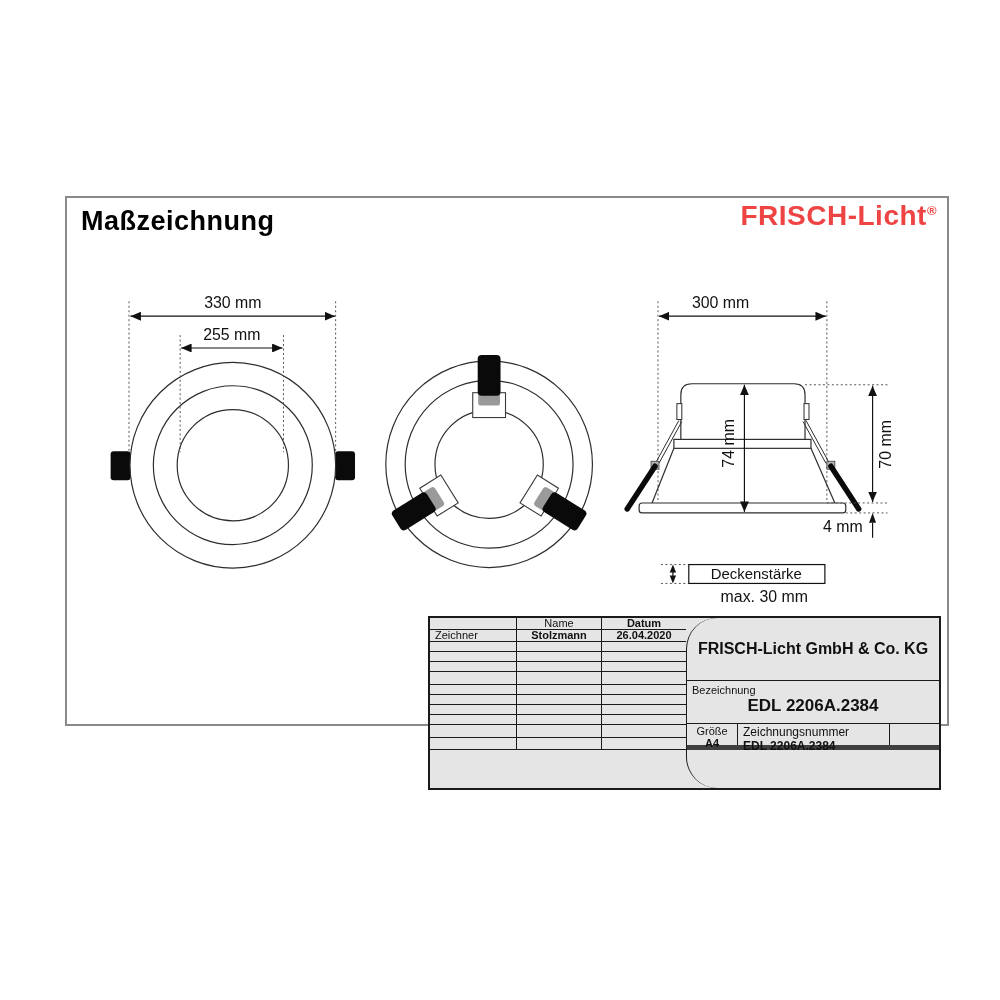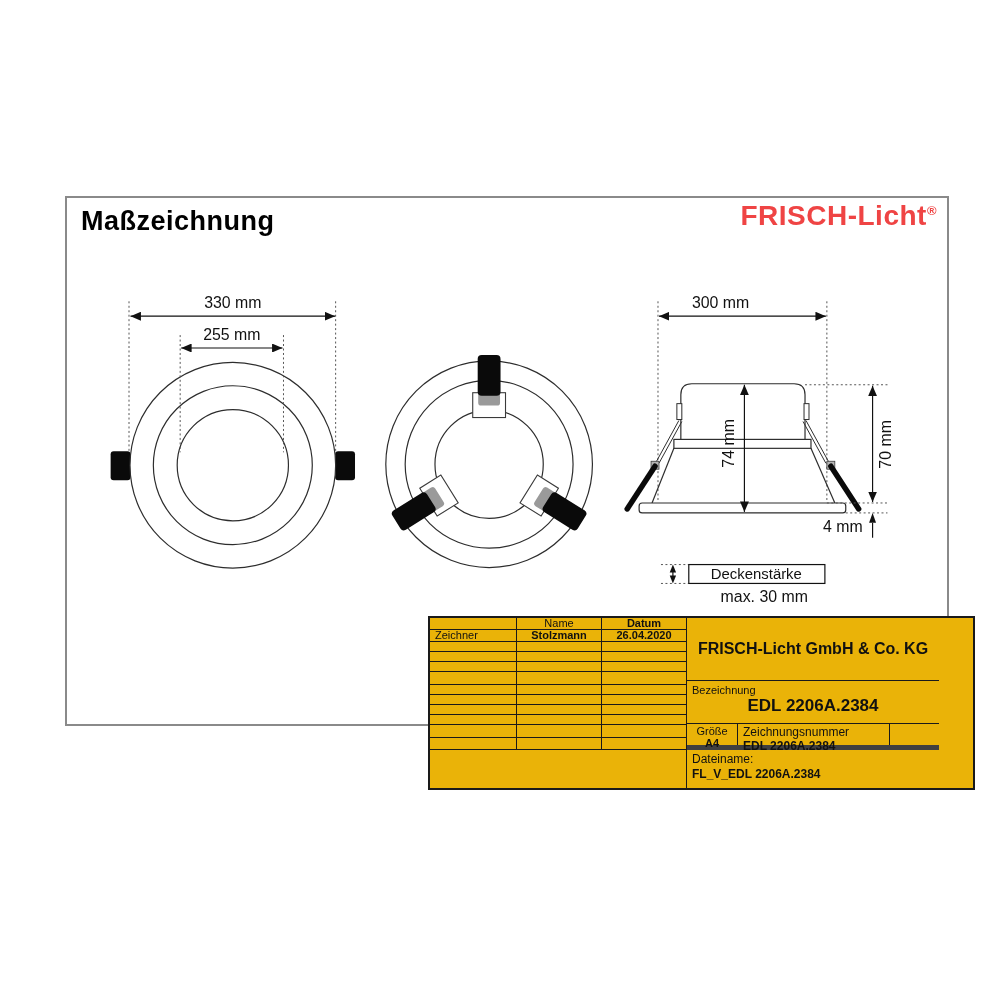--- a/index.html
+++ b/index.html
@@ -7,29 +7,29 @@
   .page{position:absolute;left:65px;top:196px;width:884px;height:530px;border:2px solid #8a8a8a;box-sizing:border-box;background:#fff;}
   .page-title{position:absolute;left:14px;top:8px;font-size:27px;font-weight:bold;color:#000;letter-spacing:0.5px;}
   .brand{position:absolute;right:10px;top:2px;font-size:28px;font-weight:bold;color:#ef4444;letter-spacing:0.5px;}
   .brand sup{font-size:13px;vertical-align:super;}
   svg{position:absolute;left:0;top:0;}
   svg text{font-family:"Liberation Sans",sans-serif;fill:#111;}
   .dimtxt{font-size:16px;}
   .boxtxt{font-size:15px;}
 
   
-  .tblock{position:absolute;left:361px;top:418px;width:509px;height:170px;border:2px solid #1a1a1a;box-sizing:content-box;background:#eab308;font-size:11px;padding-left:34px;}
+  .tblock{position:absolute;left:361px;top:418px;width:509px;height:170px;border:2px solid #1a1a1a;box-sizing:content-box;background:#e5e5e5;font-size:11px;}
   .tb-left{position:absolute;left:0;top:0;width:256px;height:170px;}
   .tb-row{display:flex;border-bottom:1px solid #1a1a1a;box-sizing:border-box;}
   .tb-cell{border-right:1px solid #1a1a1a;box-sizing:border-box;overflow:hidden;display:flex;align-items:center;justify-content:center;line-height:1;}
   .c1{width:87px;justify-content:flex-start;padding-left:5px;}
   .c2{width:85px;}
   .c3{width:84px;border-right:none;font-weight:bold;}
   .tb-bigcell{height:37px;}
-  .tb-right{position:absolute;left:256px;top:0;width:253px;height:170px;border-left:1px solid #1a1a1a;box-sizing:border-box;}
+  .tb-right{position:absolute;left:256px;top:0;width:253px;height:170px;border-left:1px solid #1a1a1a;box-sizing:border-box;border-radius:31px;}
   .tb-company{height:63px;border-bottom:1px solid #1a1a1a;box-sizing:border-box;display:flex;align-items:center;justify-content:center;font-weight:bold;font-size:16px;}
   .tb-bez{height:43px;border-bottom:1px solid #1a1a1a;box-sizing:border-box;}
   .tb-bez .lbl{padding:3px 0 0 5px;font-size:11px;}
   .tb-bez .val{text-align:center;font-weight:bold;font-size:17px;margin-top:0px;}
   .tb-size{height:26px;border-bottom:5px solid #404040;box-sizing:border-box;display:flex;}
   .ts-cell{border-right:1px solid #1a1a1a;box-sizing:border-box;}
   .ts-1{width:51px;text-align:center;}
   .ts-1 .l{font-size:11px;padding-top:1px;}
   .ts-1 .v{font-size:11px;font-weight:bold;}
   .ts-2{width:152px;padding-left:5px;}
@@ -220,20 +220,16 @@
         <div class="ts-cell ts-1">
           <div class="l">Größe</div>
           <div class="v">A4</div>
         </div>
         <div class="ts-cell ts-2">
           <div class="l">Zeichnungsnummer</div>
           <div class="v">EDL 2206A.2384</div>
         </div>
         <div class="ts-cell ts-3"></div>
       </div>
-      <div class="tb-file">
-        <div class="l">Dateiname:</div>
-        <div class="v">FL_V_EDL 2206A.2384</div>
-      </div>
     </div>
   </div>
 
 </div>
 
 </body></html>

